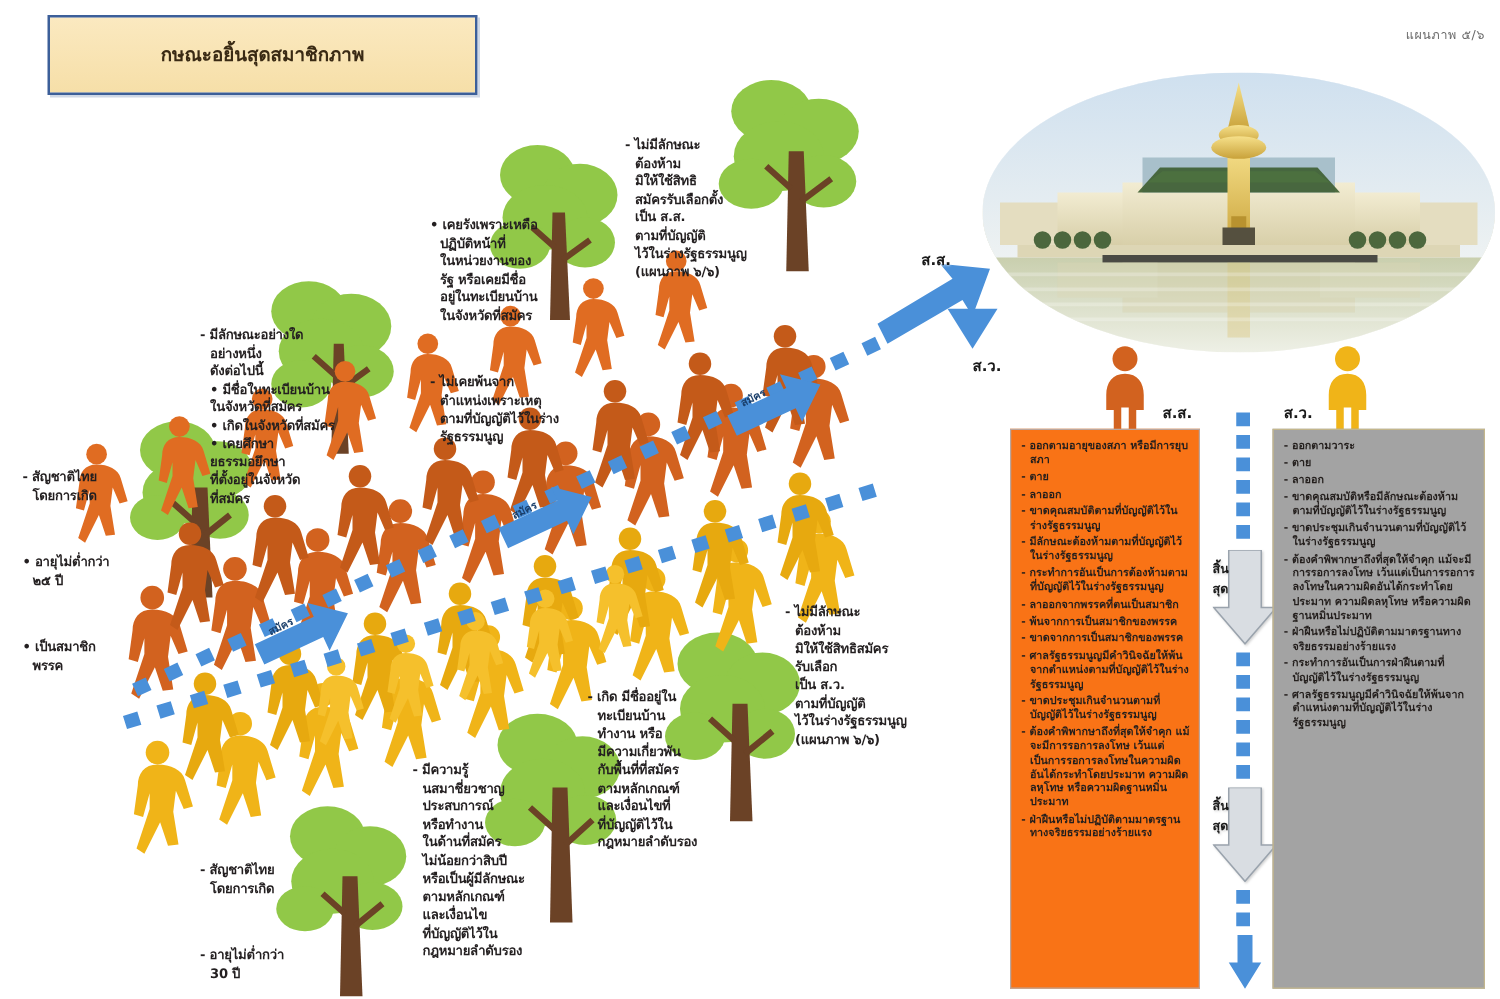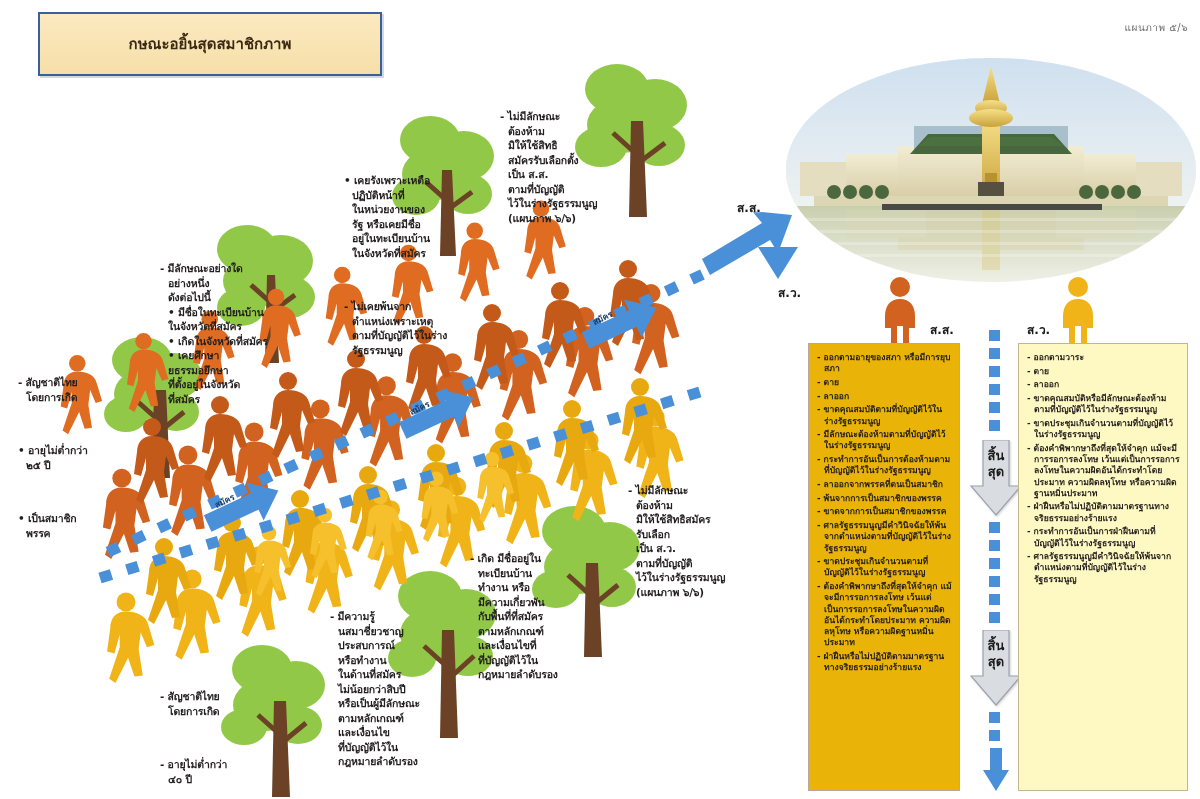--- a/index.html
+++ b/index.html
@@ -59,46 +59,46 @@
 
   
   .pathlabel{
     font-size:12px;font-weight:bold;color:#1a1a1a;
     text-shadow:0 0 2px #fff,0 0 3px #fff;
   }
 
   
   #box-mp{
     left:808px;top:343px;width:152px;height:448px;
-    background:#eab308;border:1px solid #b9a69f;
+    background:#f97316;border:1px solid #b9a69f;
     padding:8px 7px 6px 8px;box-sizing:border-box;
   }
   #box-sen{
     left:1018px;top:343px;width:170px;height:448px;
-    background:#fef9c3;border:1px solid #c3b68c;
+    background:#a3a3a3;border:1px solid #c3b68c;
     padding:8px 7px 6px 8px;box-sizing:border-box;
   }
   .box-txt{font-size:8.6px;line-height:11.2px;color:#241f1d;font-weight:bold;}
   .box-txt p{margin:0 0 2.5px 0;padding-left:7px;text-indent:-7px;}
 
   
   .person svg{display:block;}
   .rolelabel{font-size:12px;font-weight:bold;color:#1a1a1a;}
 
   #arrow-col{left:984px;top:330px;width:24px;height:462px;}
   .sqdash{
     position:absolute;left:5px;width:11px;height:11px;background:#4a90d9;
   }
   .gray-arrow{
     position:absolute;left:-14px;width:52px;
     filter:drop-shadow(1px 1px 1px rgba(0,0,0,.18));
   }
   .gray-arrow span{
-    position:absolute;left:0;width:52px;text-align:center;
-    font-size:13px;font-weight:bold;color:#1a1a1a;line-height:11px;
+    position:absolute;left:0;width:52px;text-align:left;
+    font-size:10px;font-weight:bold;color:#1a1a1a;line-height:11px;
   }
 </style>
 </head>
 <body>
 
 <div class="abs" id="title-box">
   <div>กษณะอยิ้นสุดสมาชิกภาพ</div>
 </div>
 <div class="abs" id="plate-no">แผนภาพ ๕/๖</div>
 
@@ -432,21 +432,21 @@
     <p class="lvl2">เป็น ส.ส.</p>
     <p class="lvl2">ตามที่บัญญัติ</p>
     <p class="lvl2">ไว้ในร่างรัฐธรรมนูญ</p>
     <p class="lvl2">(แผนภาพ ๖/๖)</p>
   </div>
 
 <div class="abs txt" style="left:160px;top:650px;width:100px;">
     <p class="lvl1">- สัญชาติไทย</p>
     <p class="lvl2">โดยการเกิด</p>
     <p class="lvl1">- อายุไม่ต่ำกว่า</p>
-    <p class="lvl2">๔๐ ปี</p>
+    <p class="lvl2">30 ปี</p>
   </div>
 <div class="abs txt" style="left:330px;top:570px;width:110px;">
     <p class="lvl1">- มีความรู้</p>
     <p class="lvl2">นสมาชี่ยวชาญ</p>
     <p class="lvl2">ประสบการณ์</p>
     <p class="lvl2">หรือทำงาน</p>
     <p class="lvl2">ในด้านที่สมัคร</p>
     <p class="lvl2">ไม่น้อยกว่าสิบปี</p>
     <p class="lvl2">หรือเป็นผู้มีลักษณะ</p>
     <p class="lvl2">ตามหลักเกณฑ์</p>

